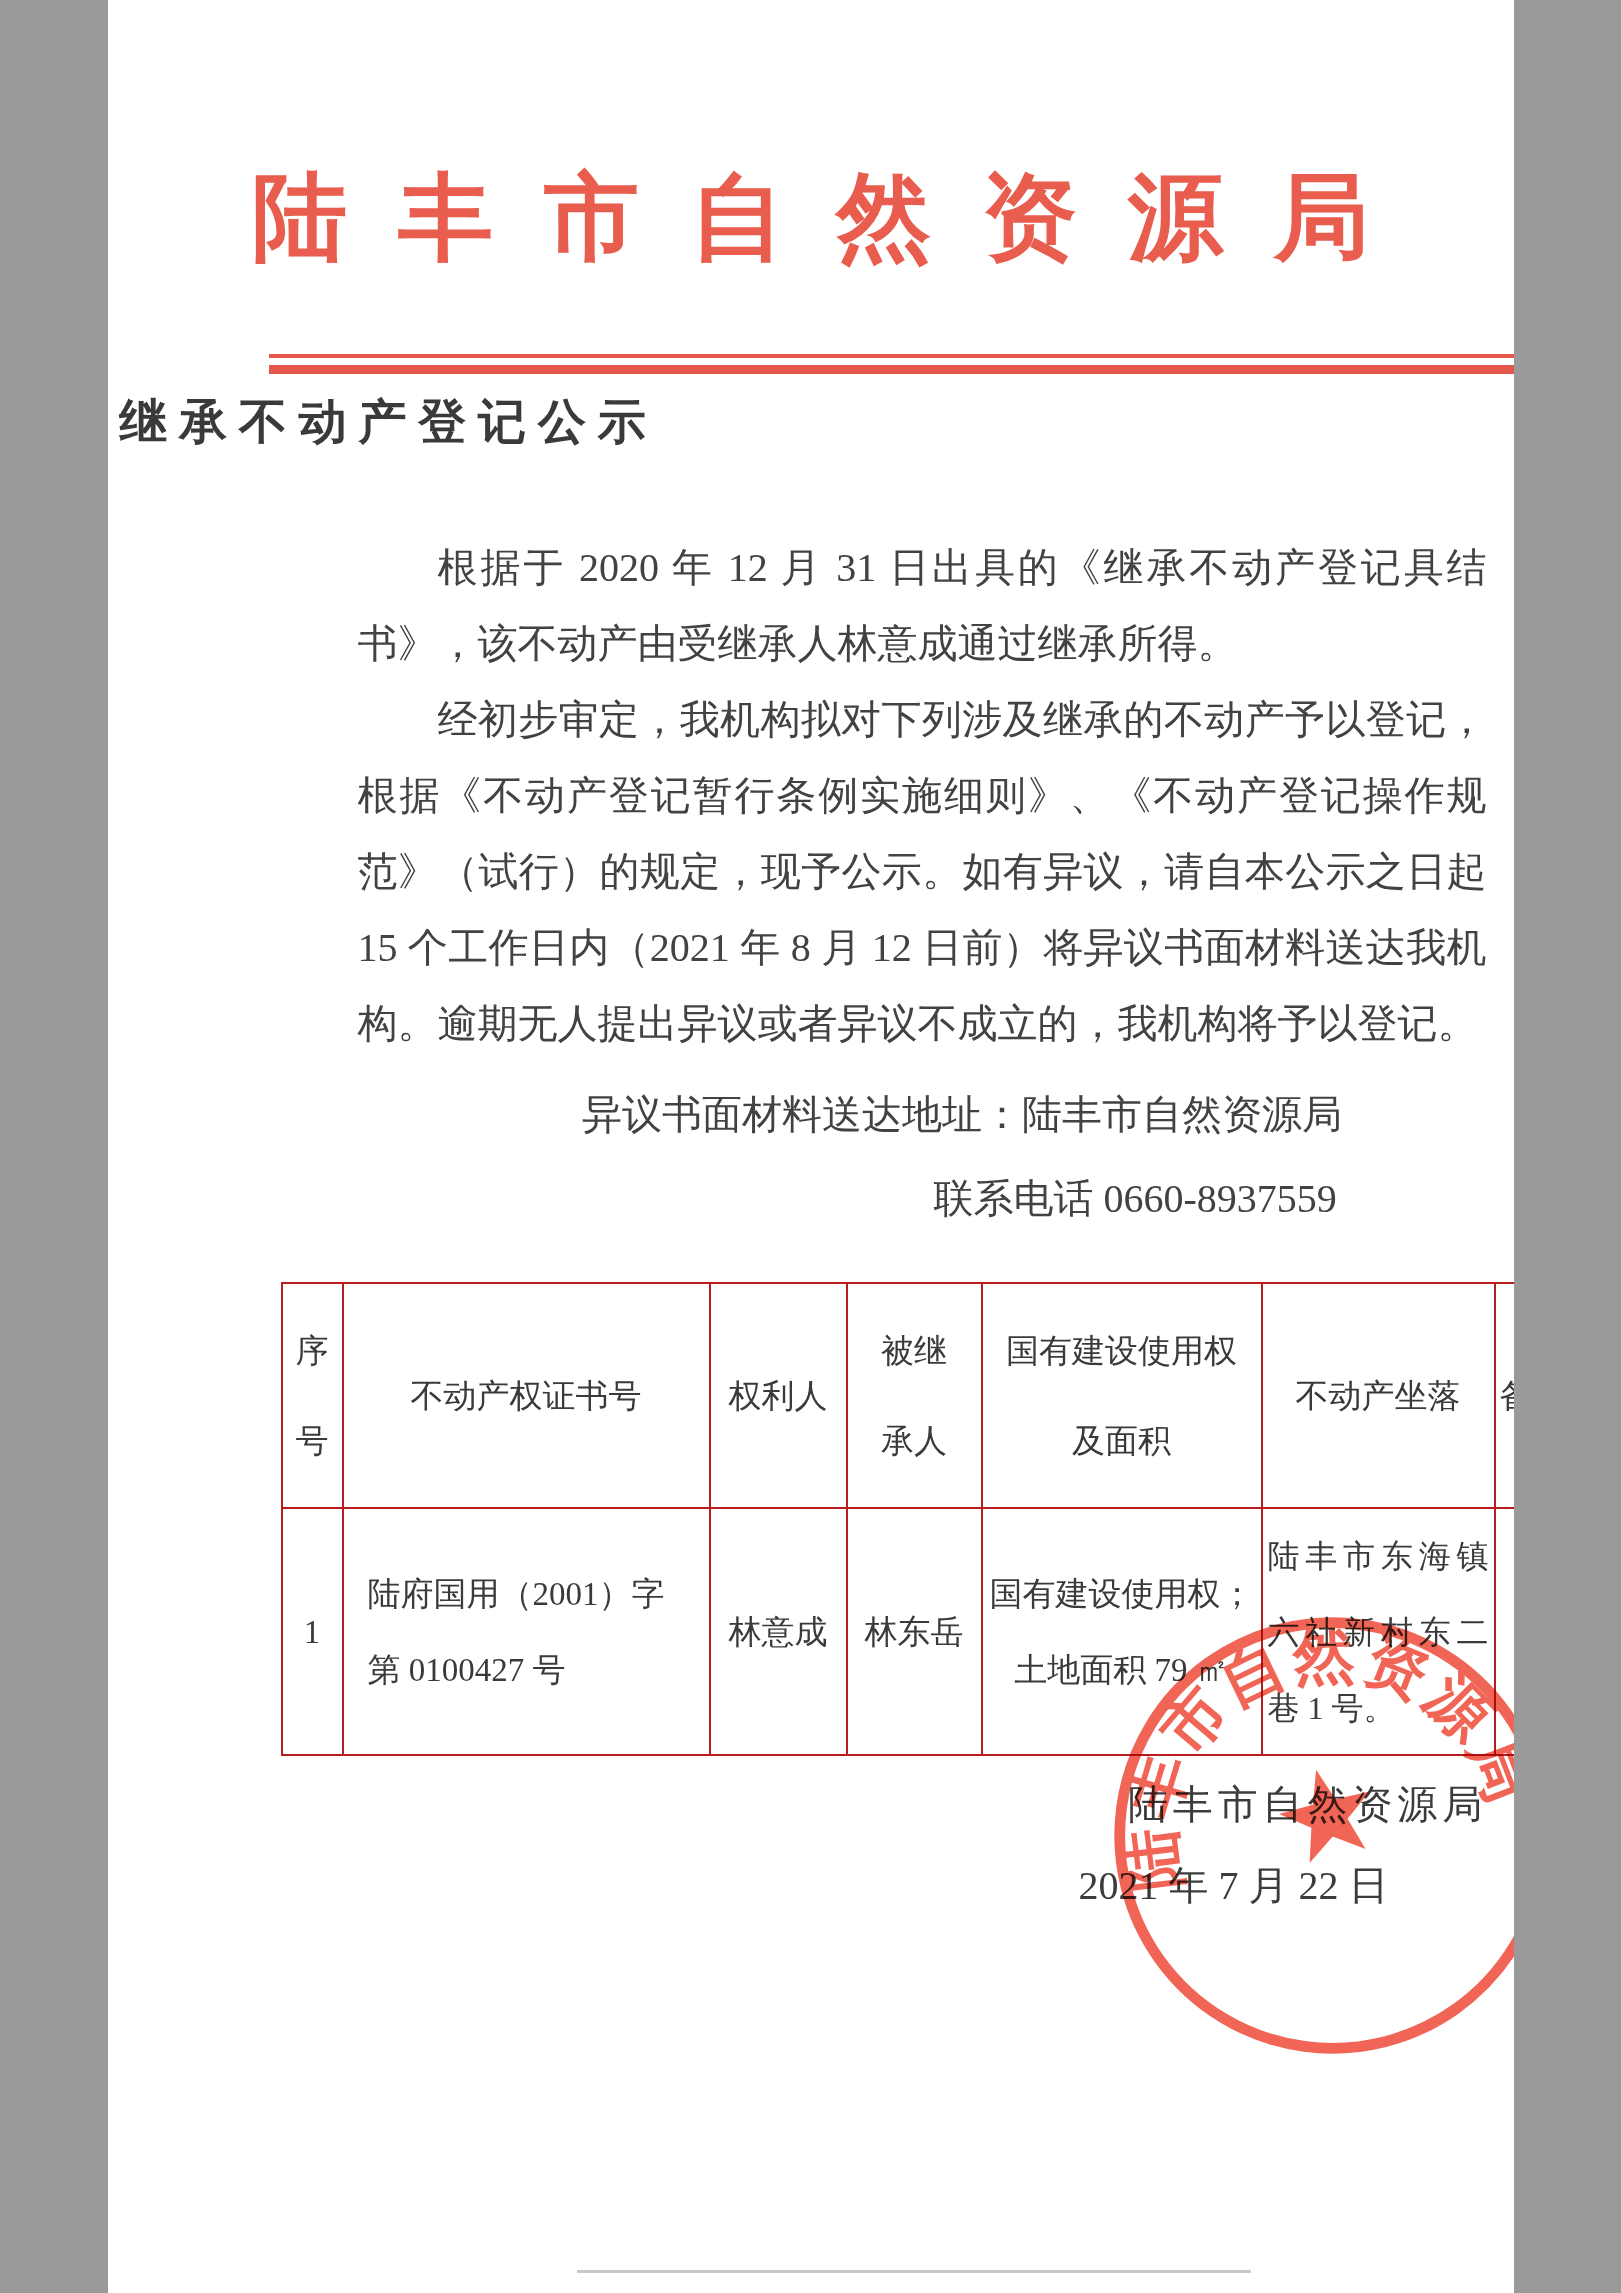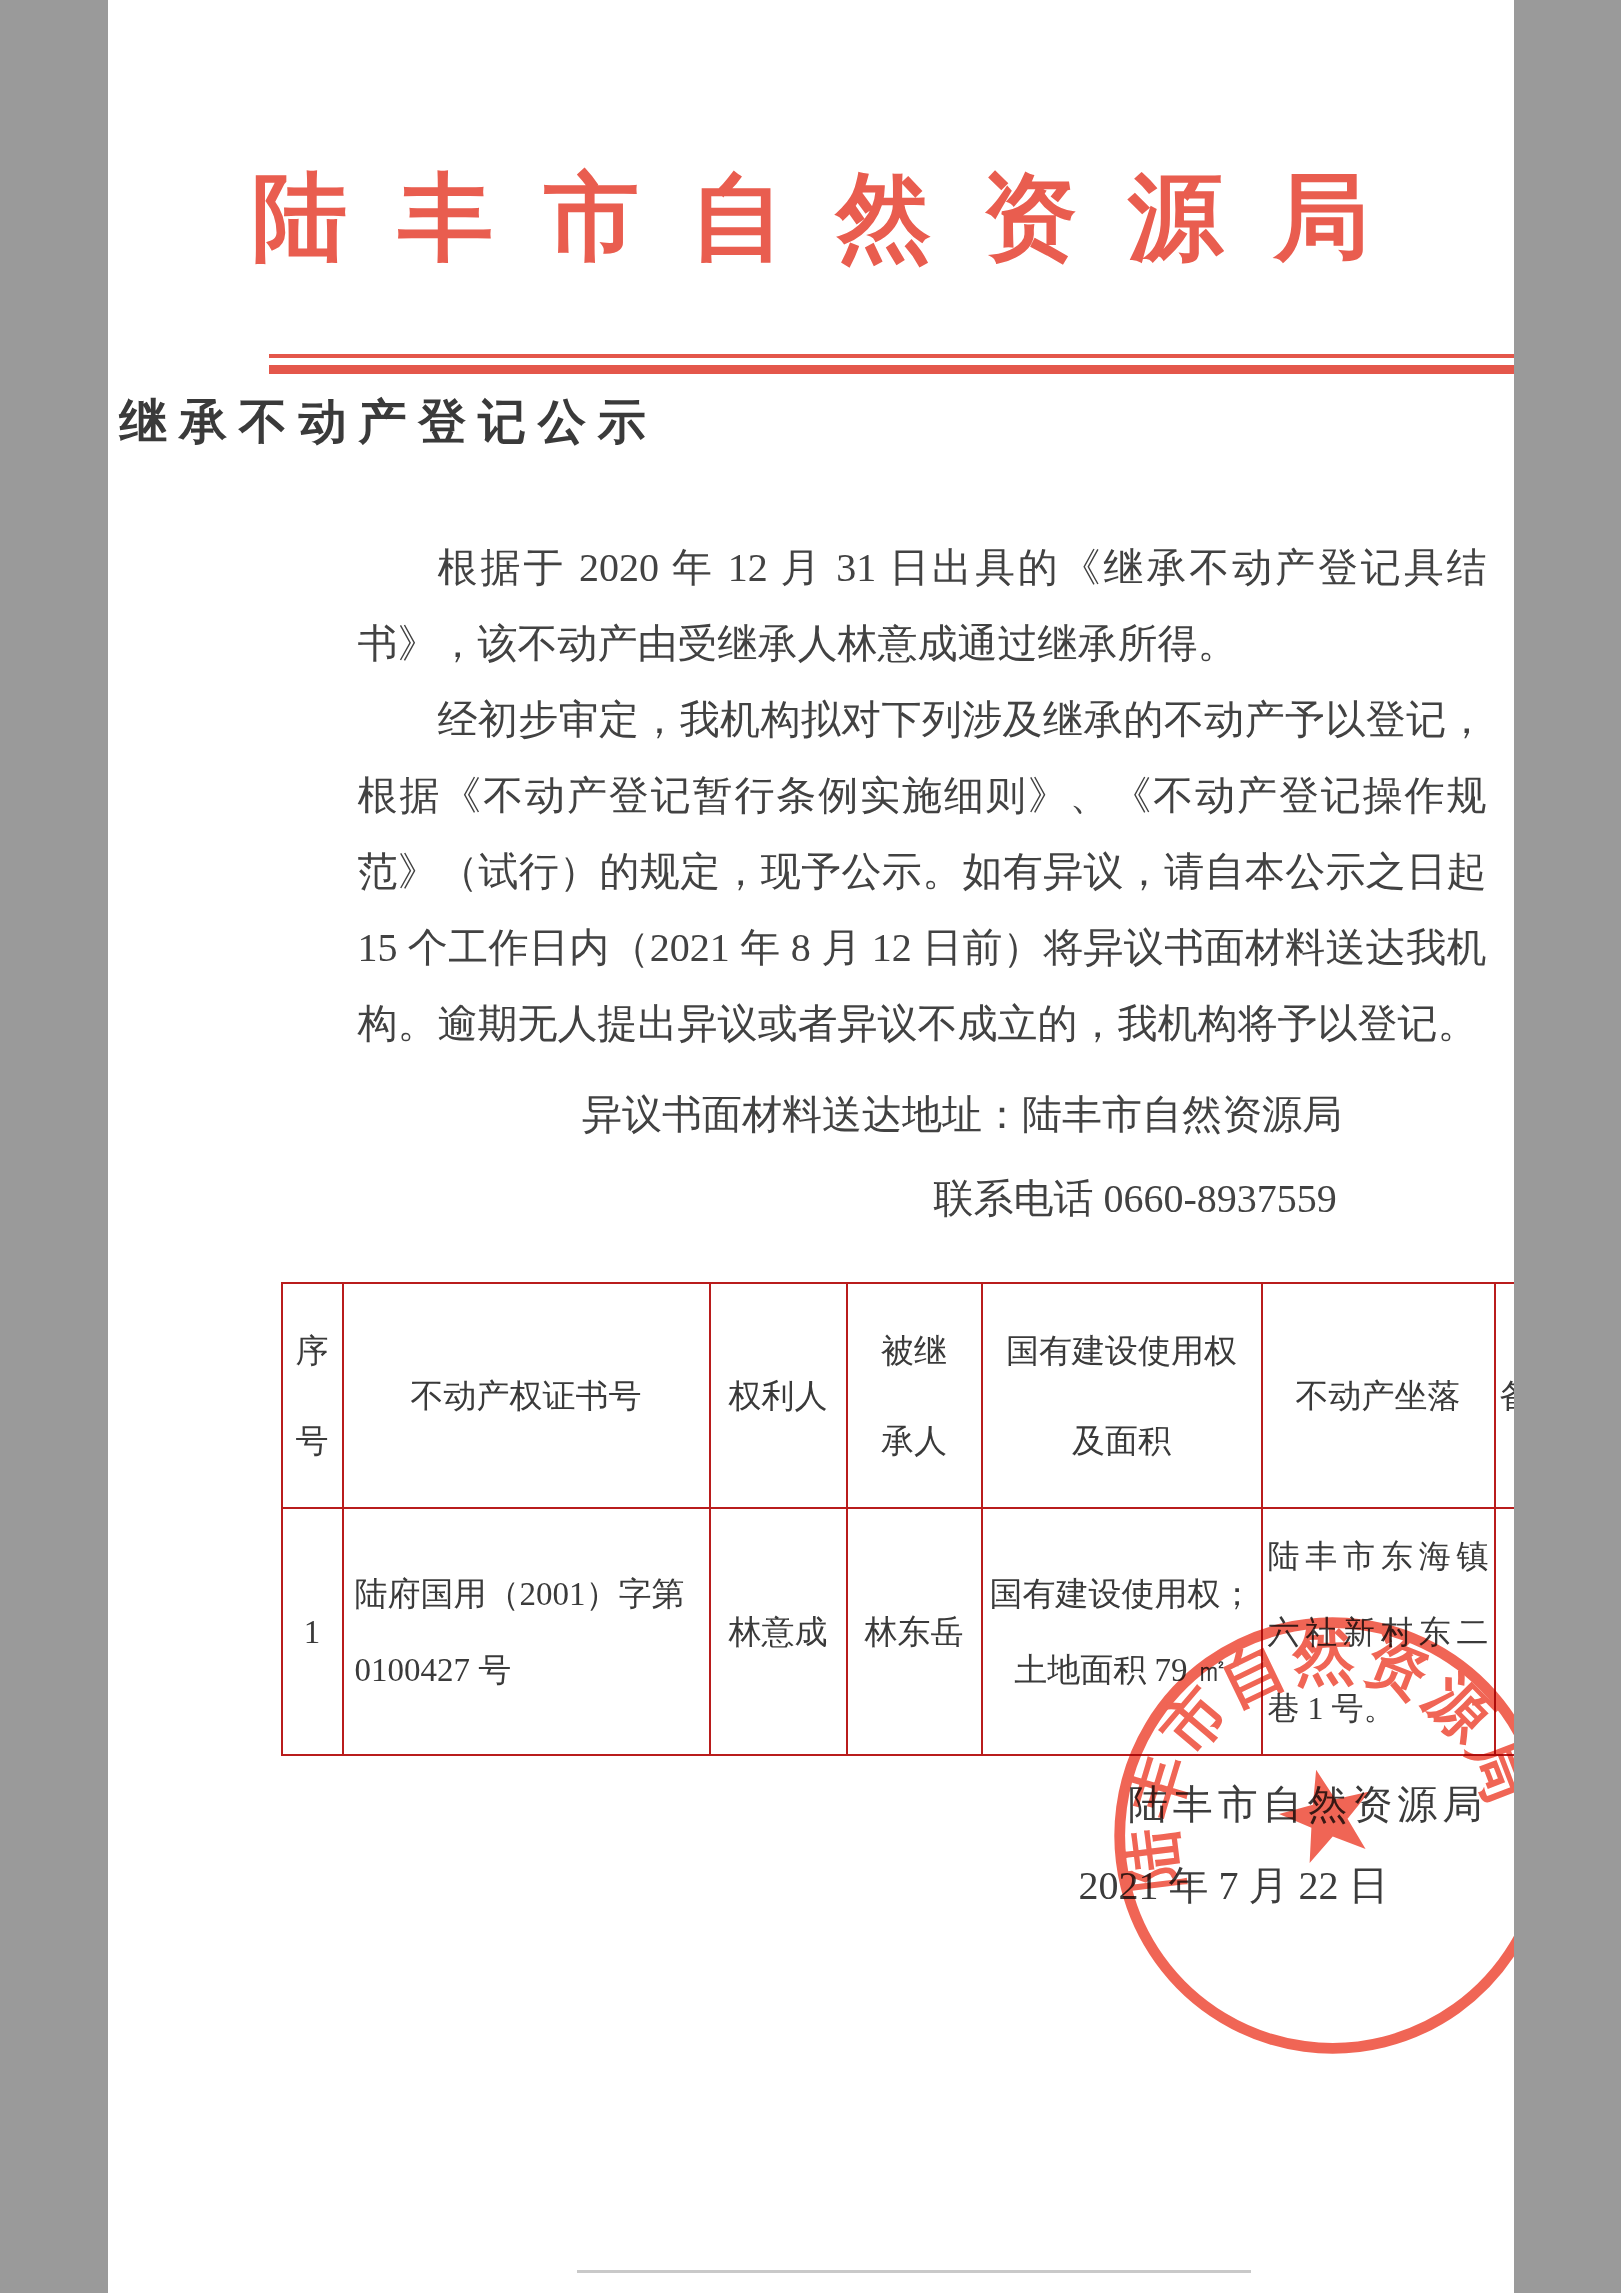--- a/index.html
+++ b/index.html
@@ -56,21 +56,21 @@
   .reg-table th, .reg-table td {
     border:2px solid #b91c1c;
     font-weight:normal;
     text-align:center; vertical-align:middle;
     white-space:pre-line;
     overflow:hidden;
     padding:0 3.9px;
   }
   .reg-table .header-row th { height:225px; line-height:90px; }
   .reg-table .data-row  td { height:247px; line-height:76px; }
-  td.cell-cert     { text-align:left; padding:0 11px;margin-left:16px; }
+  td.cell-cert     { text-align:left; padding:0 24px;margin-left:16px; }
   td.cell-area     { line-height:110px; }
   td.cell-location { text-align:justify; font-size:32px; padding:0 4.9px; line-height:102px; }
 
   
   .sig-org  { position:absolute; top:1777px; left:1014px; width:372px; text-align:center; font-size:40px; letter-spacing:4.9px; color:#3c3c3c; }
   .sig-date { position:absolute; top:1858px; left:940px; width:372px; text-align:center; font-size:40px; color:#3c3c3c;font-family:Liberation Serif, serif; }
 
   
   .stamp {
     position:absolute; left:998px; top:1609px;

